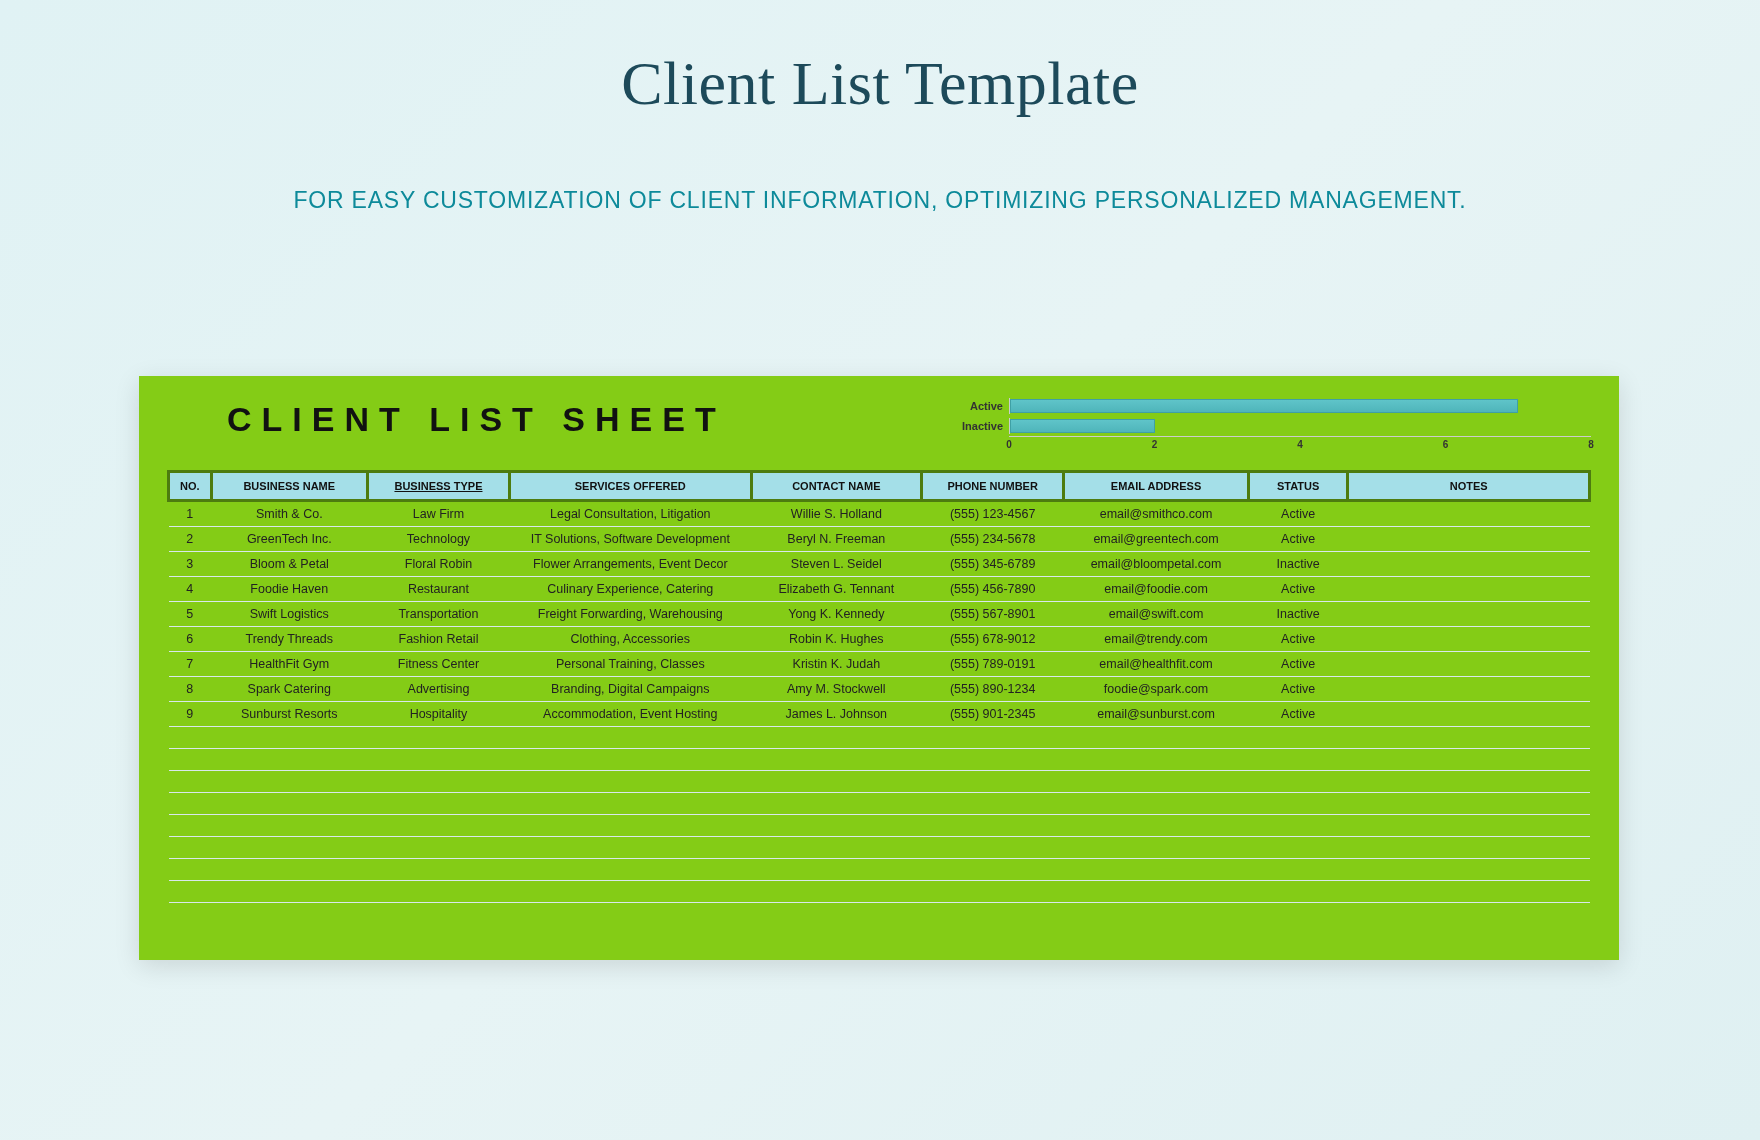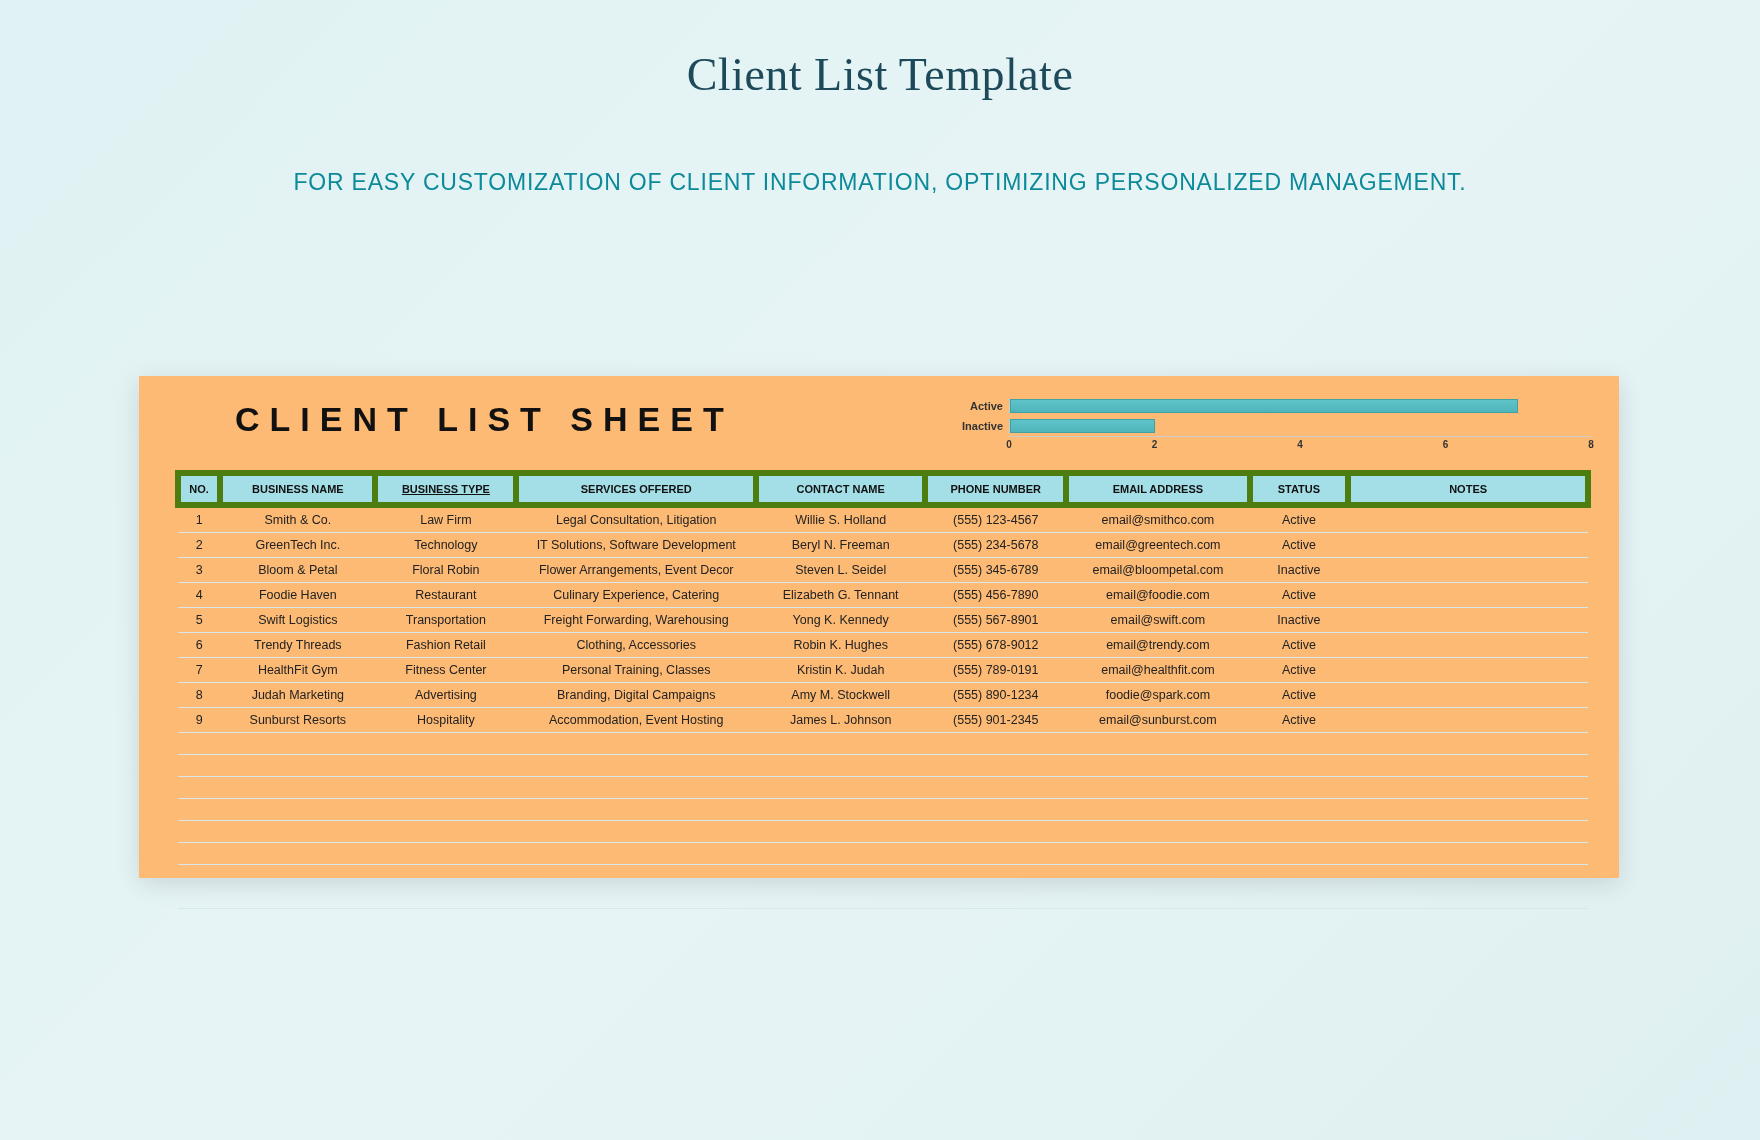--- a/index.html
+++ b/index.html
@@ -5,45 +5,45 @@
   * { box-sizing: border-box; margin: 0; padding: 0; }
   body {
     width: 1760px;
     height: 1140px;
     background: linear-gradient(135deg, #e0f2f4 0%, #e7f4f5 50%, #dff0f2 100%);
     font-family: "Helvetica Neue", Arial, sans-serif;
     overflow: hidden;
   }
   .page-title {
     font-family: Georgia, "Times New Roman", serif;
-    font-size: 46px;
+    font-size: 62px;
     font-weight: 400;
     color: #1d4a5a;
     text-align: center;
     margin-top: 48px;
     letter-spacing: 0.5px;
   }
   .page-subtitle {
     font-size: 23px;
     color: #0d8a9a;
     text-align: center;
     margin-top: 28px;
     line-height: 1.55;
     letter-spacing: 0.8px;
     font-weight: 400;
   }
   .sheet-card {
     position: absolute;
     left: 139px;
     top: 376px;
     width: 1480px;
-    height: 502px;
-    background: #fdba74;
+    height: 584px;
+    background: #84cc16;
     box-shadow: 0 6px 24px rgba(0,0,0,0.12);
-    padding: 20px 28px 18px 36px;
+    padding: 20px 28px 18px 28px;
   }
   .sheet-header {
     display: flex;
     align-items: flex-start;
     gap: 40px;
   }
   .sheet-title {
     font-family: Arial, sans-serif;
     font-size: 34px;
     font-weight: 900;
@@ -106,21 +106,21 @@
     margin-top: 14px;
     font-size: 12.5px;
   }
   table.client-table th {
     background: #a4dfe8;
     color: #111;
     font-weight: 700;
     font-size: 11px;
     padding: 7px 4px;
     text-align: center;
-    border: 6px solid #4d7c0f;
+    border: 3px solid #4d7c0f;
   }
   table.client-table td {
     padding: 5px 4px;
     text-align: center;
     border-bottom: 1px solid #d8e8ea;
     color: #222;
   }
   .status-active  { color: #0f8a4a; font-weight: 500; }
   .status-inactive{ color: #c0392b; font-weight: 500; }
   .empty-row td {
@@ -261,21 +261,21 @@
           <td>Fitness Center</td>
           <td>Personal Training, Classes</td>
           <td>Kristin K. Judah</td>
           <td>(555) 789-0191</td>
           <td>email@healthfit.com</td>
           <td class="status-active">Active</td>
           <td></td>
         </tr>
         <tr>
           <td>8</td>
-          <td>Judah Marketing</td>
+          <td>Spark Catering</td>
           <td>Advertising</td>
           <td>Branding, Digital Campaigns</td>
           <td>Amy M. Stockwell</td>
           <td>(555) 890-1234</td>
           <td>foodie@spark.com</td>
           <td class="status-active">Active</td>
           <td></td>
         </tr>
         <tr>
           <td>9</td>

